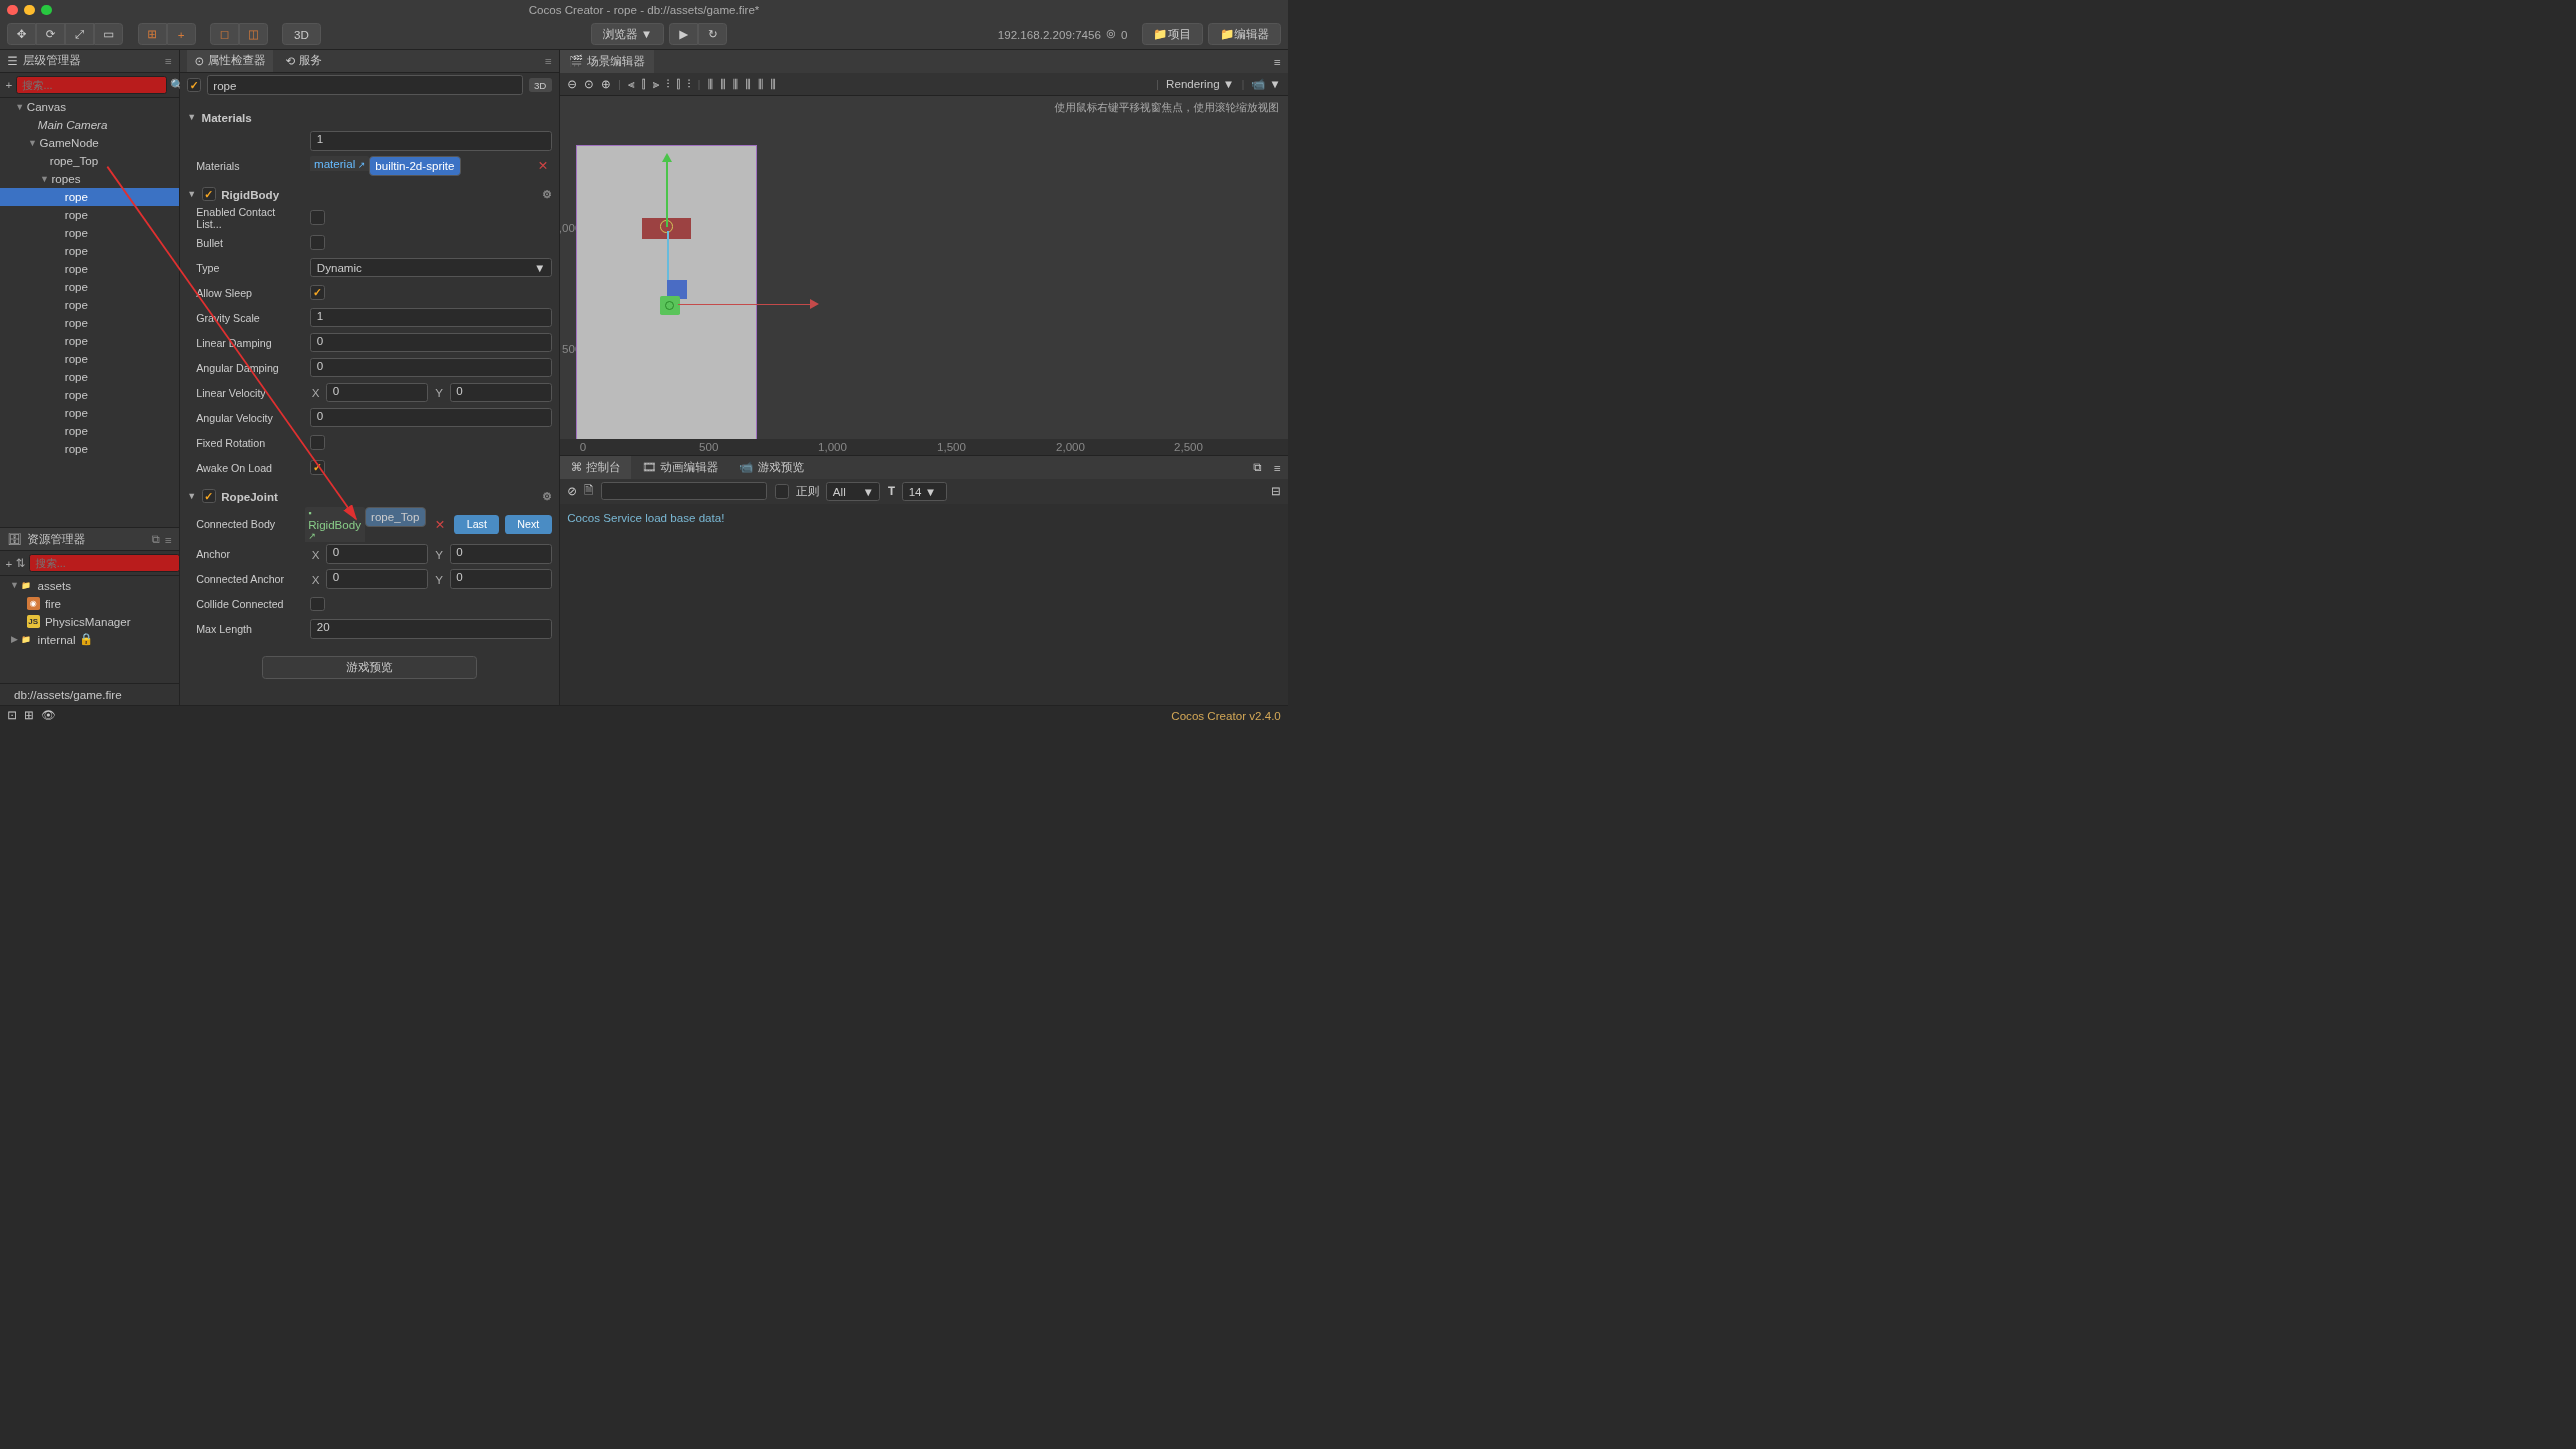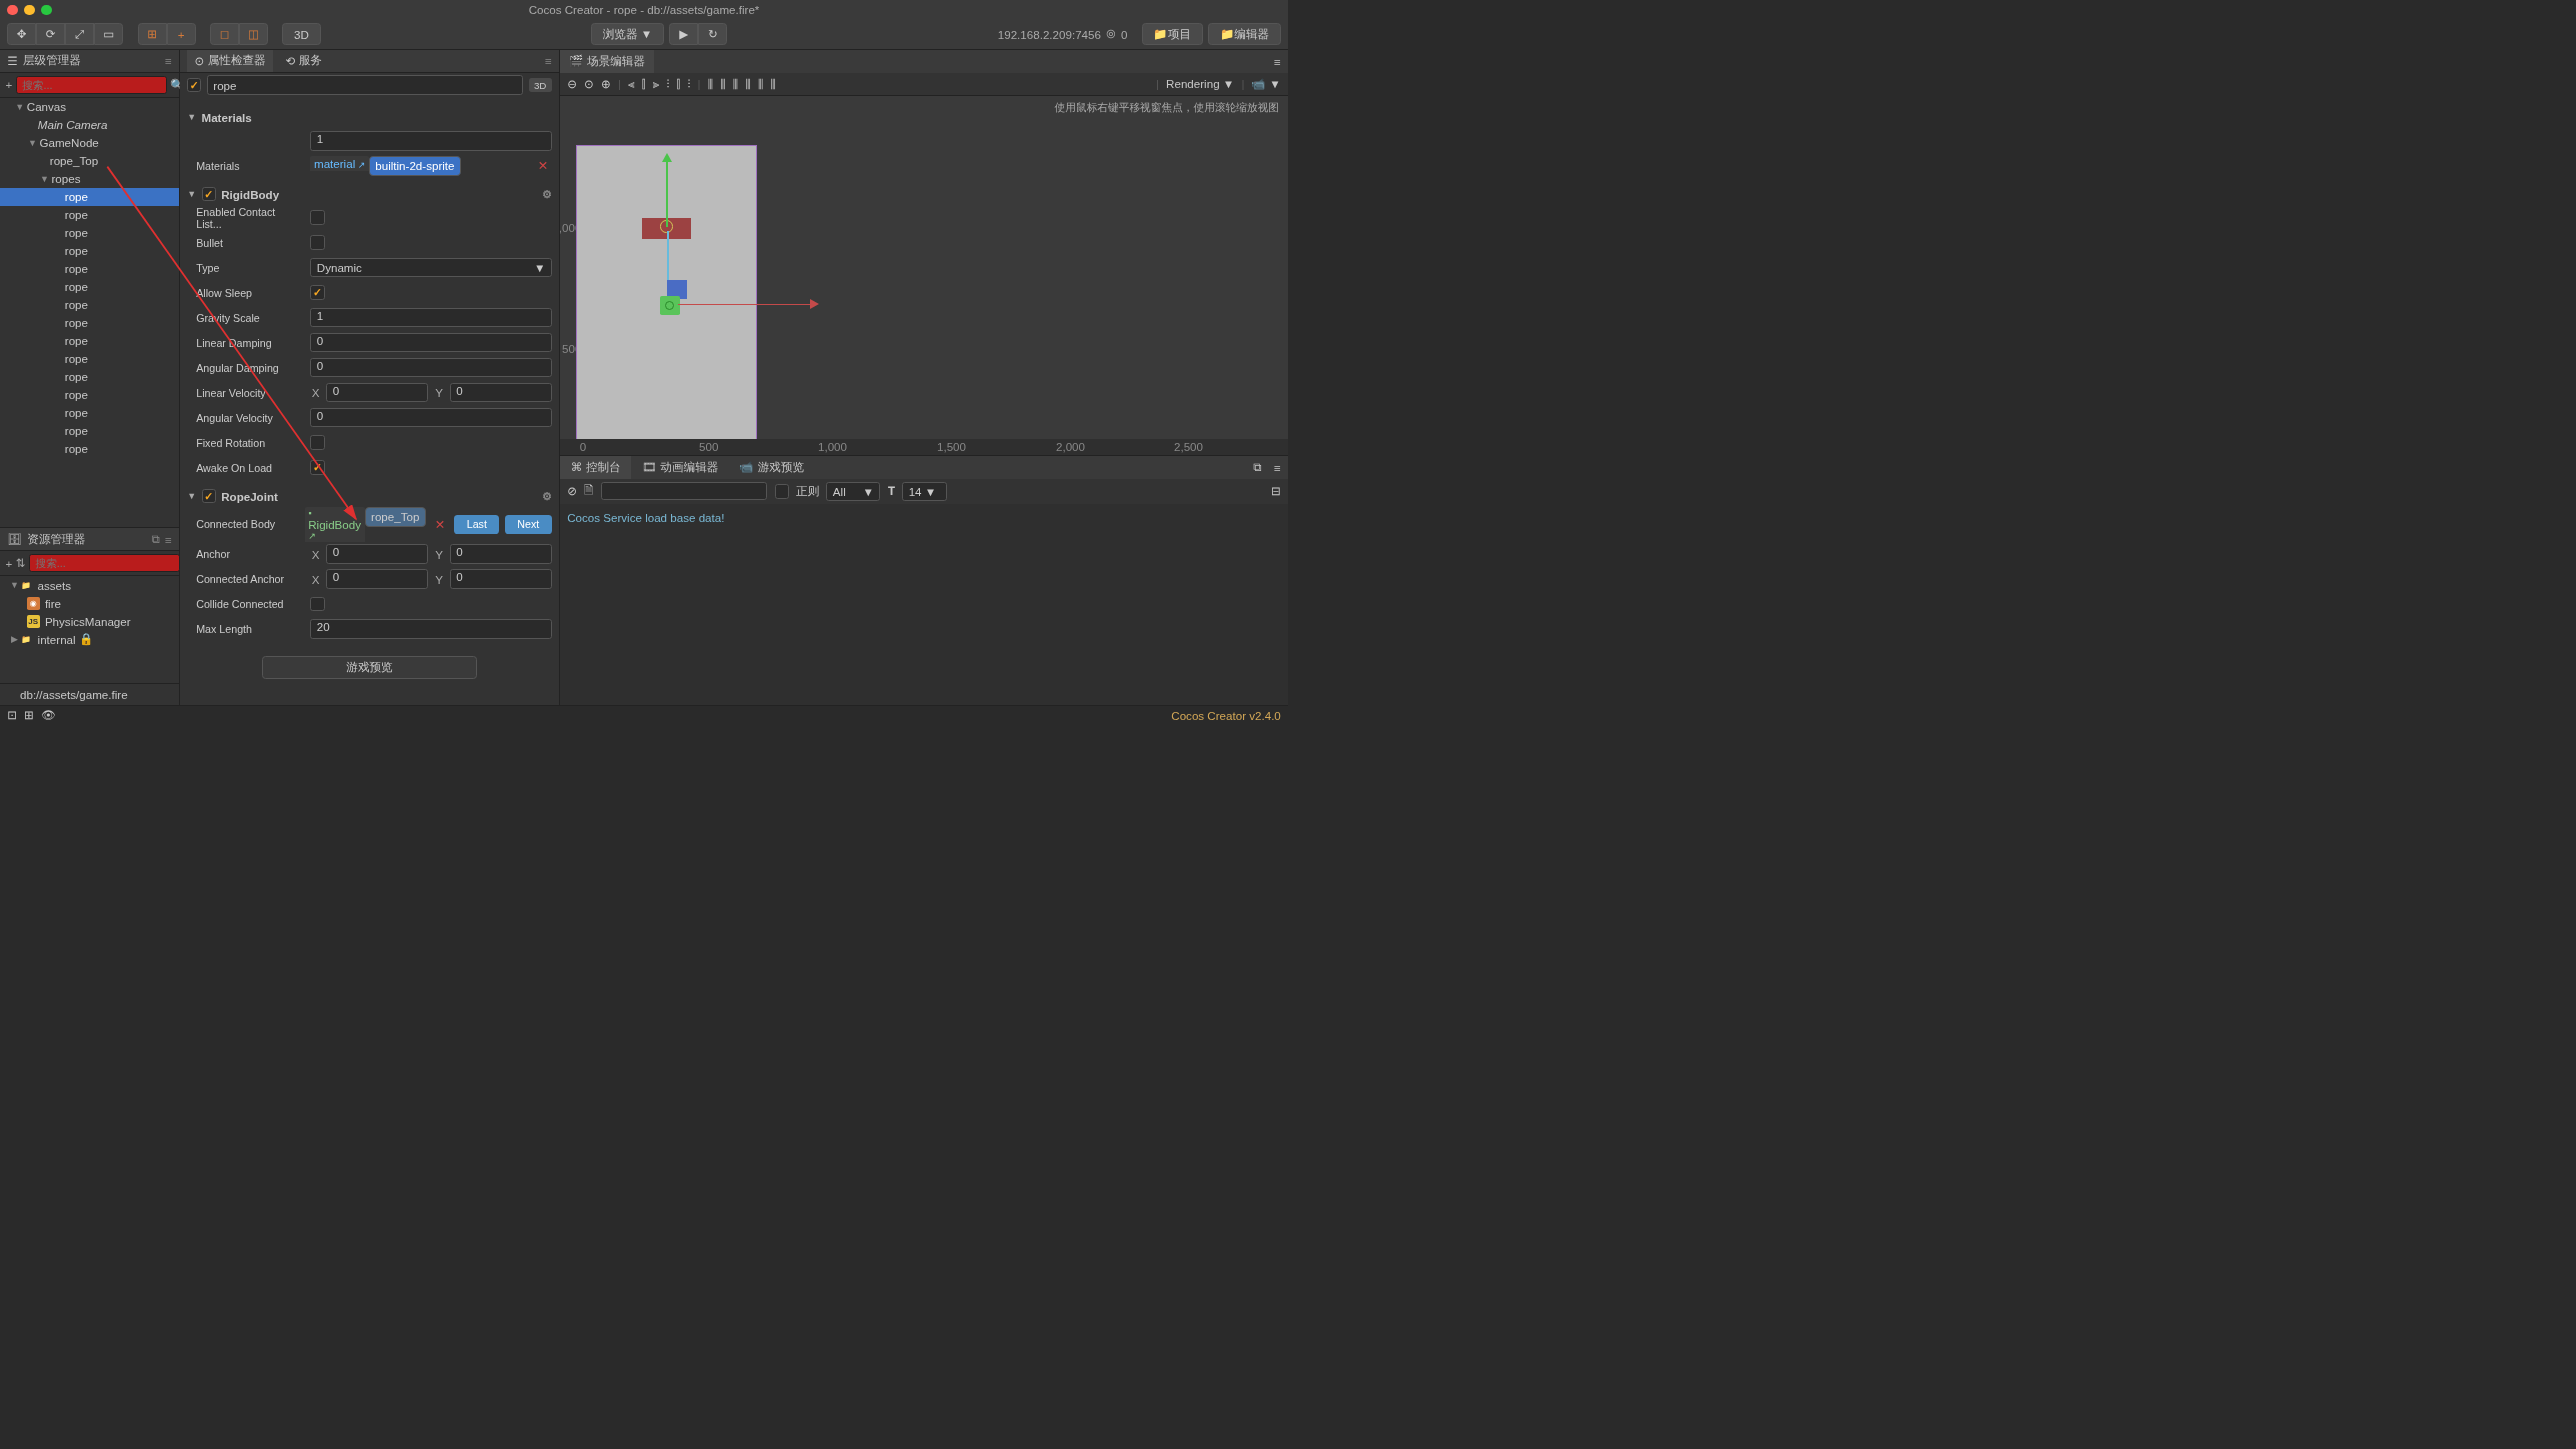--- a/index.html
+++ b/index.html
@@ -100,21 +100,21 @@
 
 .console-row { height: 250px; border-top: 0.9px solid #222; display: flex; flex-direction: column; }
 .console-tabs { height: 23px; background: #3a3a3a; display: flex; align-items: center; }
 .console-tabs .tab { padding: 0 10.7px; height: 100%; display: flex; align-items: center; gap: 3.6px; }
 .console-tabs .tab.active { background: #454545; }
 .console-toolbar { height: 25px; background: #333; display: flex; align-items: center; padding: 0 7.2px; gap: 7.2px; }
 .console-body { flex: 1; background: #2f2f2f; padding: 7.2px; font-family: Menlo, monospace; color: #7ab8d4; }
 
 .footer { height: 19.7px; background: #2a2a2a; border-top: 0.9px solid #222; display: flex; align-items: center; padding: 0 7.2px; font-size: 10.7px; }
 .footer .right { margin-left: auto; color: #d4a857; }
-.status-path { height: 21.5px; background: #333; border-top: 0.9px solid #222; display: flex; align-items: center; padding: 0 20px; font-size: 10.7px; }
+.status-path { height: 21.5px; background: #333; border-top: 0.9px solid #222; display: flex; align-items: center; padding: 0 14px; font-size: 10.7px; }
 
 .red-arrow-annot { position: absolute; pointer-events: none; z-index: 100; }
 </style>
 </head>
 <body>
 
 <div class="window-chrome">
   <div class="traffic-lights">
     <div class="traffic-light tl-red"></div>
     <div class="traffic-light tl-yellow"></div>

